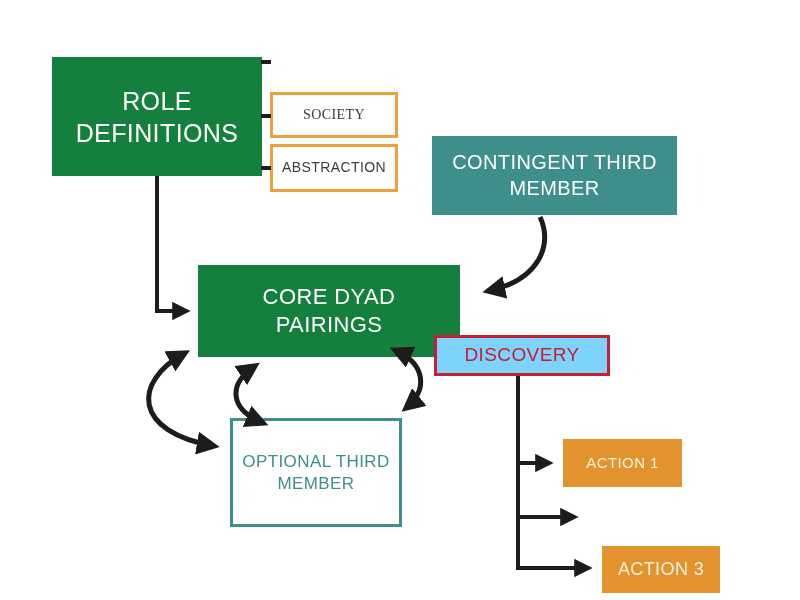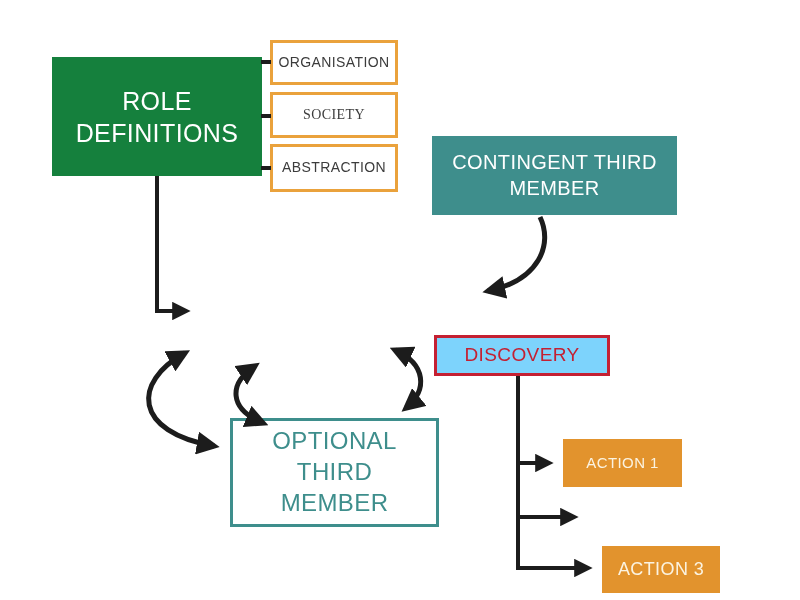--- a/index.html
+++ b/index.html
@@ -22,45 +22,46 @@
   .line-teal{background:#ffffff;border:3px solid #3E8E8C;color:#3E8E8C;}
 
   
   #role       {left:52px;  top:57px;  width:210px; height:119px; font-size:25px;}
   #org        {left:270px; top:40px;  width:128px; height:45px;  font-size:14px;}
   #soc        {left:270px; top:92px;  width:128px; height:46px;  font-size:14px;font-family:Liberation Serif, serif;}
   #abs        {left:270px; top:144px; width:128px; height:48px;  font-size:14px;}
   #contingent {left:432px; top:136px; width:245px; height:79px;  font-size:20px;}
   #core       {left:198px; top:265px; width:262px; height:92px;  font-size:22px;}
   #discovery  {left:434px; top:335px; width:176px; height:41px;  font-size:19px; z-index:3;}
-  #optional   {left:230px; top:418px; width:209px; height:109px; font-size:24px; z-index:2;}
+  #optional   {left:230px; top:418px; width:172px; height:109px; font-size:17px; z-index:2;}
   #action1    {left:563px; top:439px; width:119px; height:48px;  font-size:15px;}
   #action2    {left:588px; top:493px; width:119px; height:48px;  font-size:15px;}
   #action3    {left:602px; top:546px; width:118px; height:47px;  font-size:18px;}
 
   svg.edges{position:absolute;left:0;top:0;z-index:4;pointer-events:none;}
   .edge{fill:none;stroke:#1c1c1c;}
   .w4{stroke-width:4;}
   .w5{stroke-width:5;}
 </style>
 </head>
 <body>
 
 <div class="canvas">
 
   <div class="node fill-red" id="role">ROLE
 DEFINITIONS</div>
 
-  <div class="node line-orange" id="org">ORGANISATION</div>
   <div class="node line-orange" id="soc">SOCIETY</div>
   <div class="node line-orange" id="abs">ABSTRACTION</div>
 
   <div class="node fill-teal" id="contingent">CONTINGENT THIRD
 MEMBER</div>
 
+  <div class="node fill-red" id="core">CORE DYAD
+PAIRINGS</div>
 
   <div class="node line-red" id="discovery">DISCOVERY</div>
 
   <div class="node line-teal" id="optional">OPTIONAL THIRD
 MEMBER</div>
 
   <div class="node fill-orange" id="action1">ACTION 1</div>
   <div class="node fill-orange" id="action3">ACTION 3</div>
 
   <svg class="edges" width="800" height="600" viewBox="0 0 800 600">

